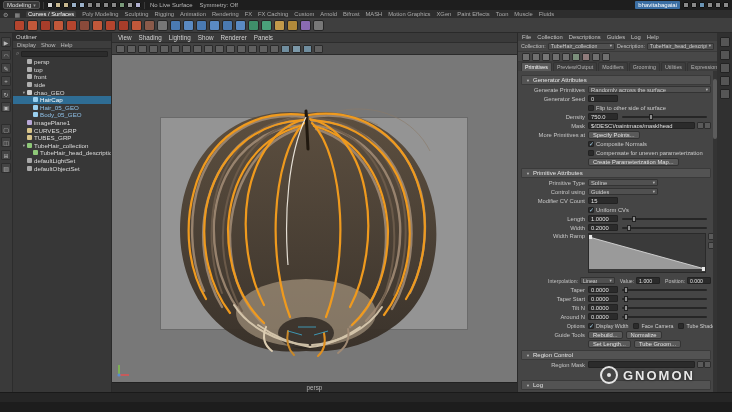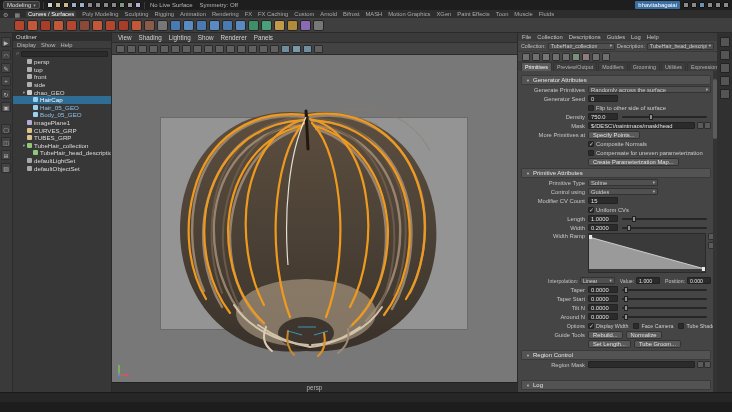--- a/index.html
+++ b/index.html
@@ -688,14 +688,18 @@
   <span class="ricon" style="background: rgb(85, 85, 85);"></span>
       <span class="ricon" style="background: rgb(85, 85, 85);"></span>
       <span class="ricon" style="background: rgb(85, 85, 85);"></span>
       <span class="ricon" style="background: rgb(85, 85, 85);"></span>
       <span class="ricon" style="background: rgb(85, 85, 85);"></span>
     </div>
 
   <div class="bottom1"></div>
   <div class="bottom2"></div>
 
+  <div class="watermark">
+    <span class="wm-ring"></span>
+    <span class="wm-text">GNOMON</span>
+  </div>
 
 </div>
 
 </body></html>

